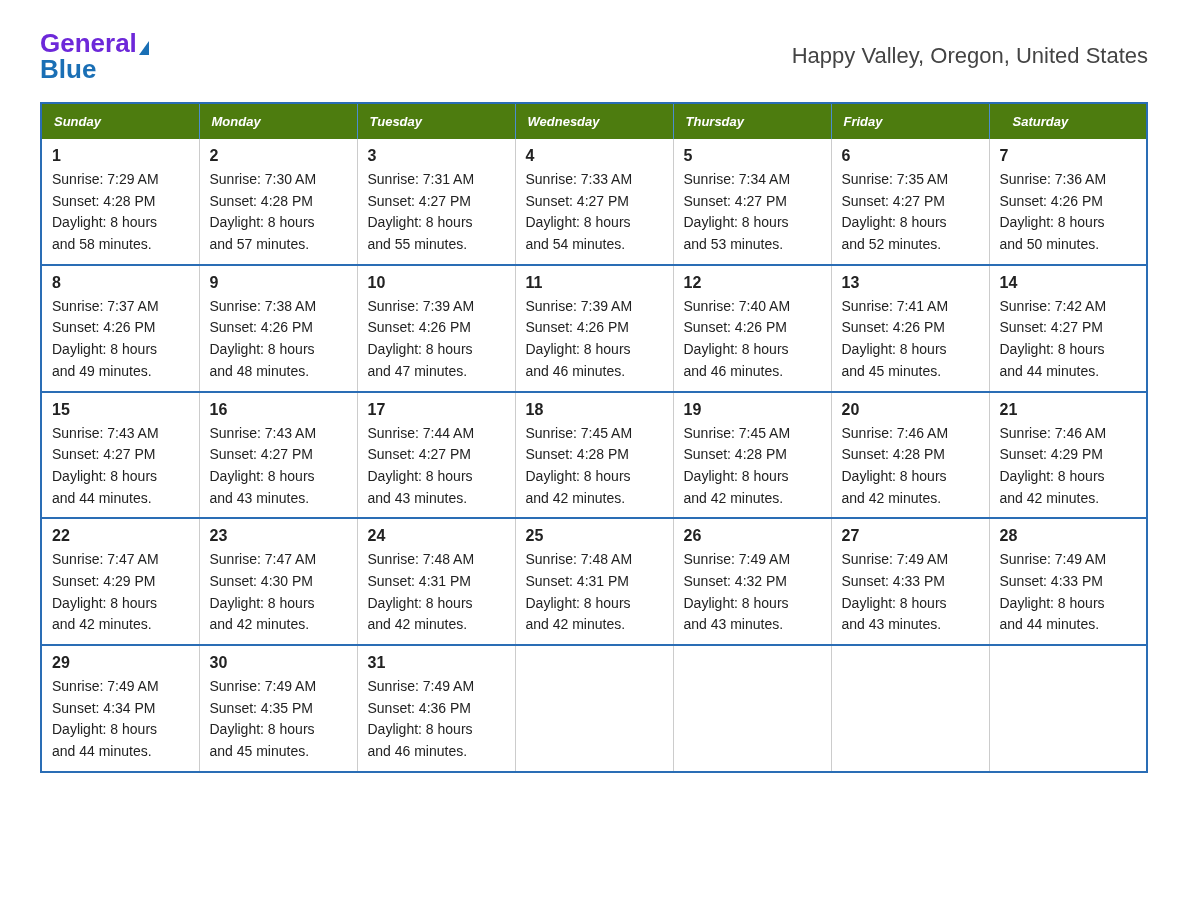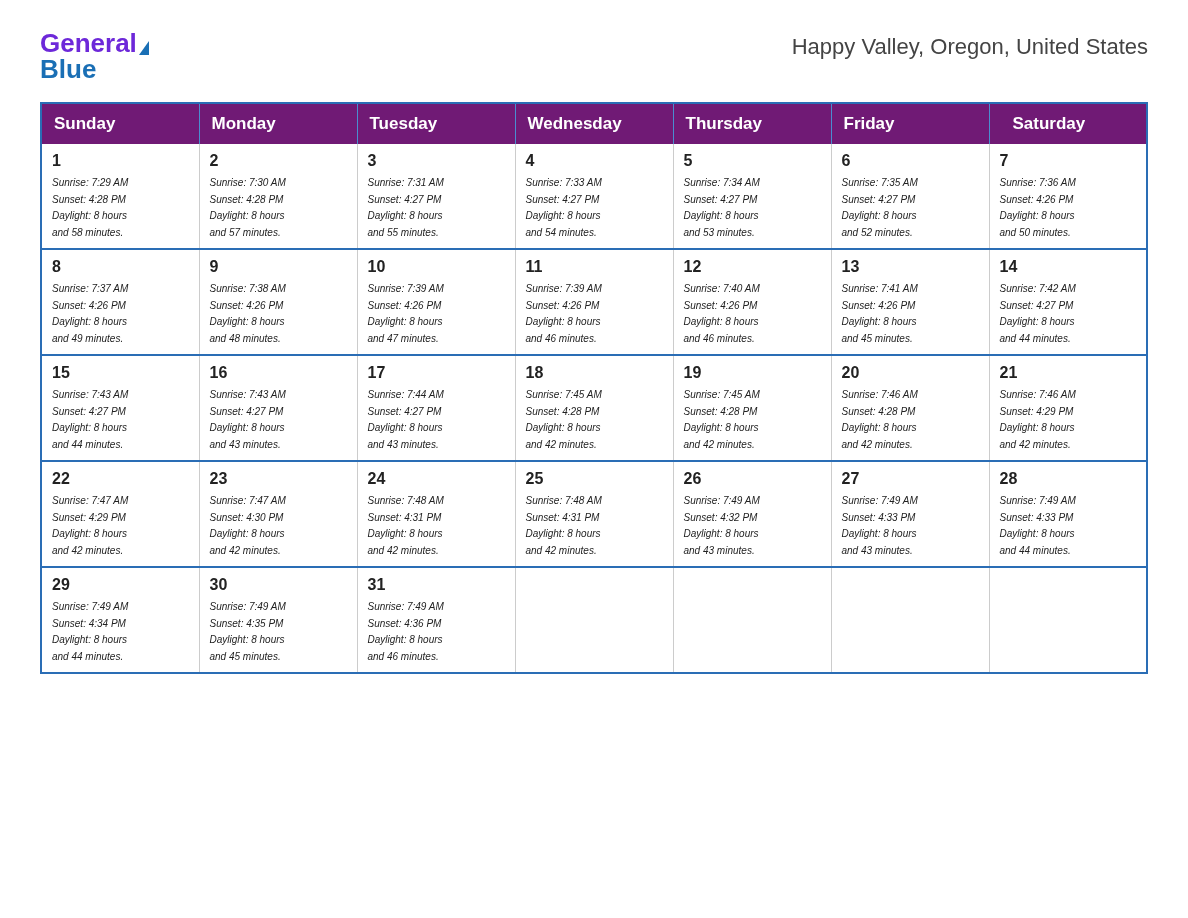--- a/index.html
+++ b/index.html
@@ -47,35 +47,36 @@
     }
     .month-title {
       font-size: 52px;
       font-weight: bold;
       color: #111;
       line-height: 1.1;
     }
     .location {
       font-size: 22px;
       color: #444;
-      margin-top: 4px;
+      margin-top: 13px;
     }
     .calendar-table {
       width: 100%;
       border-collapse: collapse;
       border: 2px solid #2a6db5;
     }
     .calendar-table thead tr th {
-      background-color: #701a75;
+      background-color: #4d7c0f;
       color: #fff;
-      font-size: 17px;
+      font-size: 13px;
       font-weight: bold;
       padding: 10px 12px;
       text-align: left;
       border-right: 1px solid #4a8dd0;
+      font-style: italic;
     }
     .calendar-table thead tr th:last-child {
       border-right: none;
       padding-left: 23px;
     }
     .calendar-table tbody tr td {
       vertical-align: top;
       padding: 8px 10px;
       border-right: 1px solid #ccc;
       border-bottom: 2px solid #2a6db5;
@@ -90,24 +91,23 @@
     .calendar-table tbody tr:last-child td {
       border-bottom: none;
     }
     .day-number {
       font-size: 16px;
       font-weight: bold;
       display: block;
       margin-bottom: 4px;
     }
     .day-info {
-      font-size: 10px;
+      font-size: 14px;
       line-height: 1.55;
       color: #222;
-      font-style: italic;
     }
     .empty-cell {
       background: #fff;
     }
   </style>
 </head>
 <body>
 
 <div class="header-area">
   <div class="logo">

